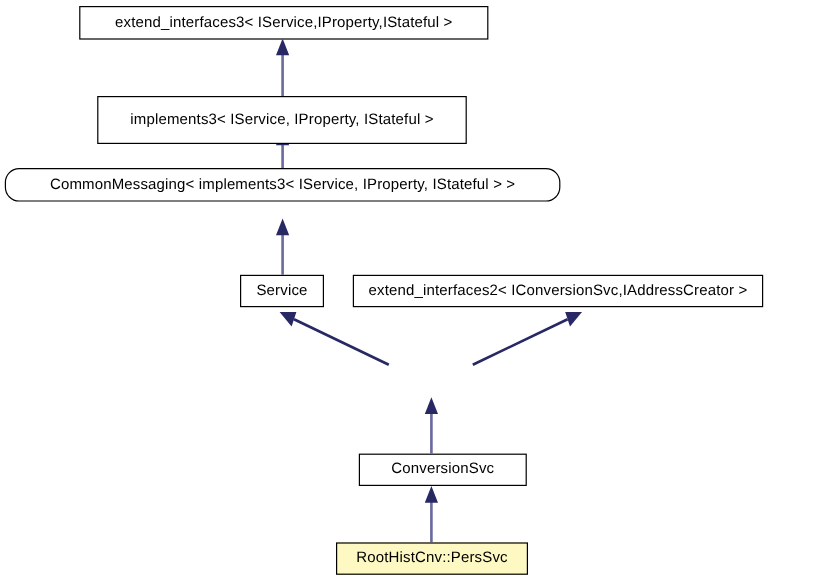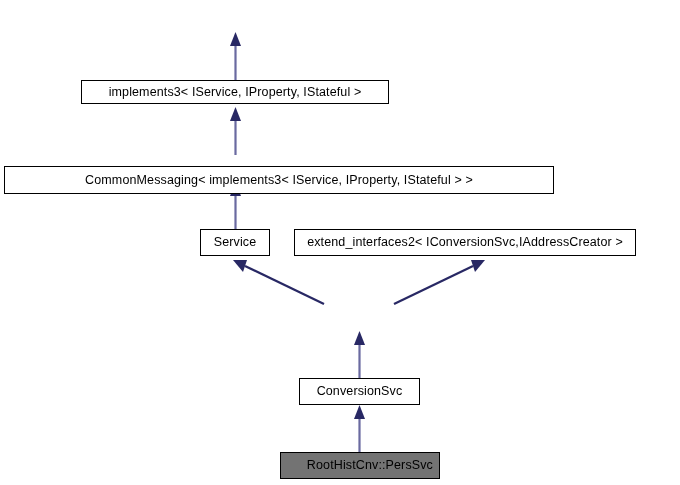--- a/index.html
+++ b/index.html
@@ -35,22 +35,21 @@
     align-items: center;
     justify-content: center;
     white-space: nowrap;
     font-size: 12.5px;
     line-height: 1;
     color: #000000;
     letter-spacing: 0.01em;
     z-index: 2;
   }
   .node.highlight {
-    background: #737373;
-    justify-content: flex-end;
+    background: #fef9c3;
   }
   .node .label {
     display: block;
     padding: 0 6px;
     transform: translateY(-0.5px);
   }
 </style>
 </head>
 <body>
 
@@ -87,39 +86,42 @@
       <line x1="359.5" y1="378" x2="359.5" y2="344" stroke="#6a6aa0" stroke-width="2.2"></line>
       <polygon points="359.5,331 354,345 365,345" fill="#282864"></polygon>
     </g>
 
     <g>
       <line x1="359.5" y1="452" x2="359.5" y2="418" stroke="#6a6aa0" stroke-width="2.2"></line>
       <polygon points="359.5,405 354,419 365,419" fill="#282864"></polygon>
     </g>
   </svg>
 
+  <div class="node" style="left:66px; top:5px; width:341px; height:28px;">
+    <span class="label">extend_interfaces3&lt; IService,IProperty,IStateful &gt;</span>
+  </div>
 
-  <div class="node" style="left:81px; top:80px; width:308px; height:24px;">
+  <div class="node" style="left:81px; top:80px; width:308px; height:40px;">
     <span class="label">implements3&lt; IService, IProperty, IStateful &gt;</span>
   </div>
 
-  <div class="node" style="left:4px; top:166px; width:550px; height:28px;">
+  <div class="node" style="left:4px; top:140px; width:463px; height:28px;border-radius:12px;">
     <span class="label">CommonMessaging&lt; implements3&lt; IService, IProperty, IStateful &gt; &gt;</span>
   </div>
 
   <div class="node" style="left:200px; top:229px; width:70px; height:27px;text-align:right;">
     <span class="label">Service</span>
   </div>
 
   <div class="node" style="left:294px; top:229px; width:342px; height:27px;">
     <span class="label">extend_interfaces2&lt; IConversionSvc,IAddressCreator &gt;</span>
   </div>
 
 
-  <div class="node" style="left:299px; top:378px; width:121px; height:27px;">
+  <div class="node" style="left:299px; top:378px; width:140px; height:27px;">
     <span class="label">ConversionSvc</span>
   </div>
 
   <div class="node highlight" style="left:280px; top:452px; width:160px; height:27px;">
     <span class="label">RootHistCnv::PersSvc</span>
   </div>
 
 </div>
 
 </body></html>

